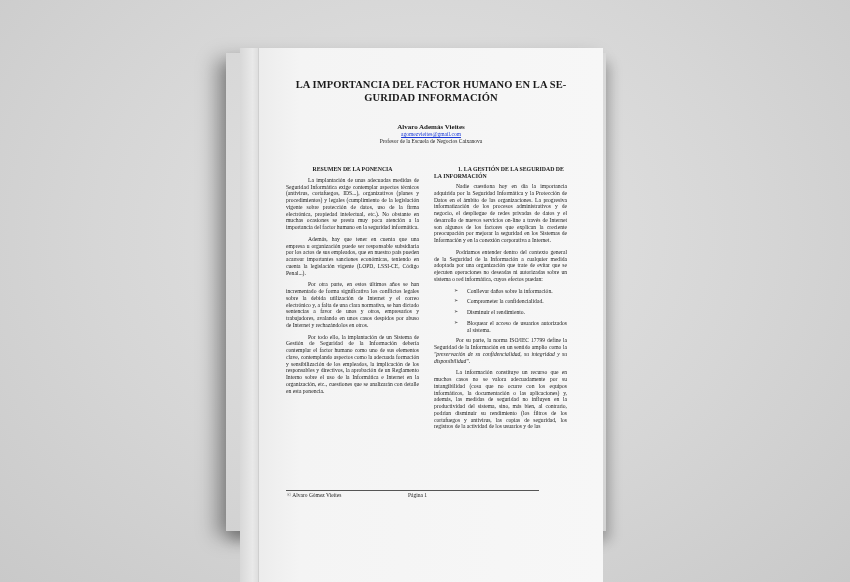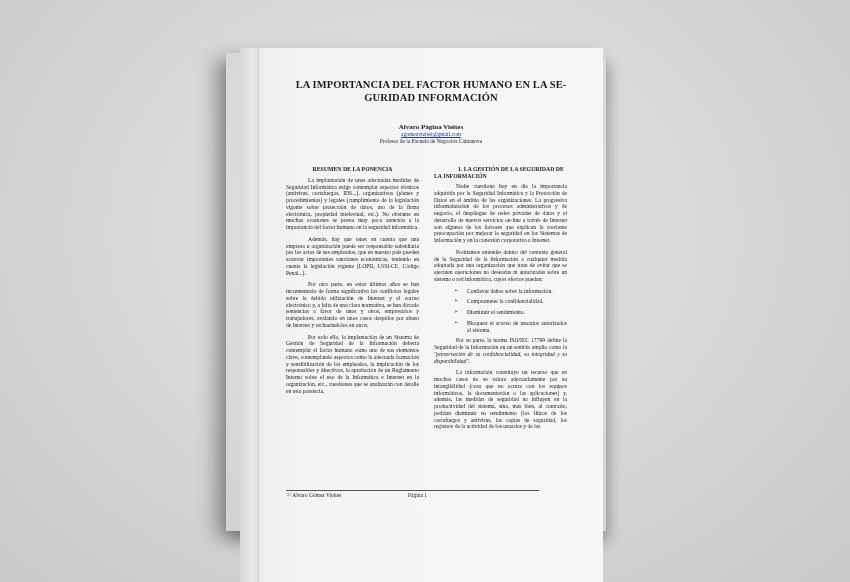--- a/index.html
+++ b/index.html
@@ -53,21 +53,21 @@
 
 <div class="stage">
   <div class="page-shadow"></div>
   <div class="page">
     <div class="binding"></div>
     <div class="content">
       <div class="title">
         <div>LA IMPORTANCIA DEL FACTOR HUMANO EN LA SE-</div>
         <div>GURIDAD INFORMACIÓN</div>
       </div>
-      <div class="author">Alvaro Página Vieites</div>
+      <div class="author">Alvaro Además Vieites</div>
       <div class="email">agomezvieites@gmail.com</div>
       <div class="affil">Profesor de la Escuela de Negocios Caixanova</div>
 
       <div class="col col-left">
         <div class="col-head">RESUMEN DE LA PONENCIA</div>
         <p class="para">La implantación de unas adecuadas medidas de Seguridad Informática exige contemplar aspectos técnicos (antivirus, cortafuegos, IDS...), organizativos (planes y procedimientos) y legales (cumplimiento de la legislación vigente sobre protección de datos, uso de la firma electrónica, propiedad intelectual, etc.). No obstante en muchas ocasiones se presta muy poca atención a la importancia del factor humano en la seguridad informática.</p>
         <p class="para">Además, hay que tener en cuenta que una empresa u organización puede ser responsable subsidiaria por los actos de sus empleados, que en nuestro país pueden acarrear importantes sanciones económicas, teniendo en cuenta la legislación vigente (LOPD, LSSI-CE, Código Penal...).</p>
         <p class="para">Por otra parte, en estos últimos años se han incrementado de forma significativa los conflictos legales sobre la debida utilización de Internet y el correo electrónico y, a falta de una clara normativa, se han dictado sentencias a favor de unos y otros, empresarios y trabajadores, avalando en unos casos despidos por abuso de Internet y rechazándolos en otros.</p>
         <p class="para">Por todo ello, la implantación de un Sistema de Gestión de Seguridad de la Información debería contemplar el factor humano como uno de sus elementos clave, contemplando aspectos como la adecuada formación y sensibilización de los empleados, la implicación de los responsables y directivos, la aprobación de un Reglamento Interno sobre el uso de la Informática e Internet en la organización, etc., cuestiones que se analizarán con detalle en esta ponencia.</p>
       </div>

